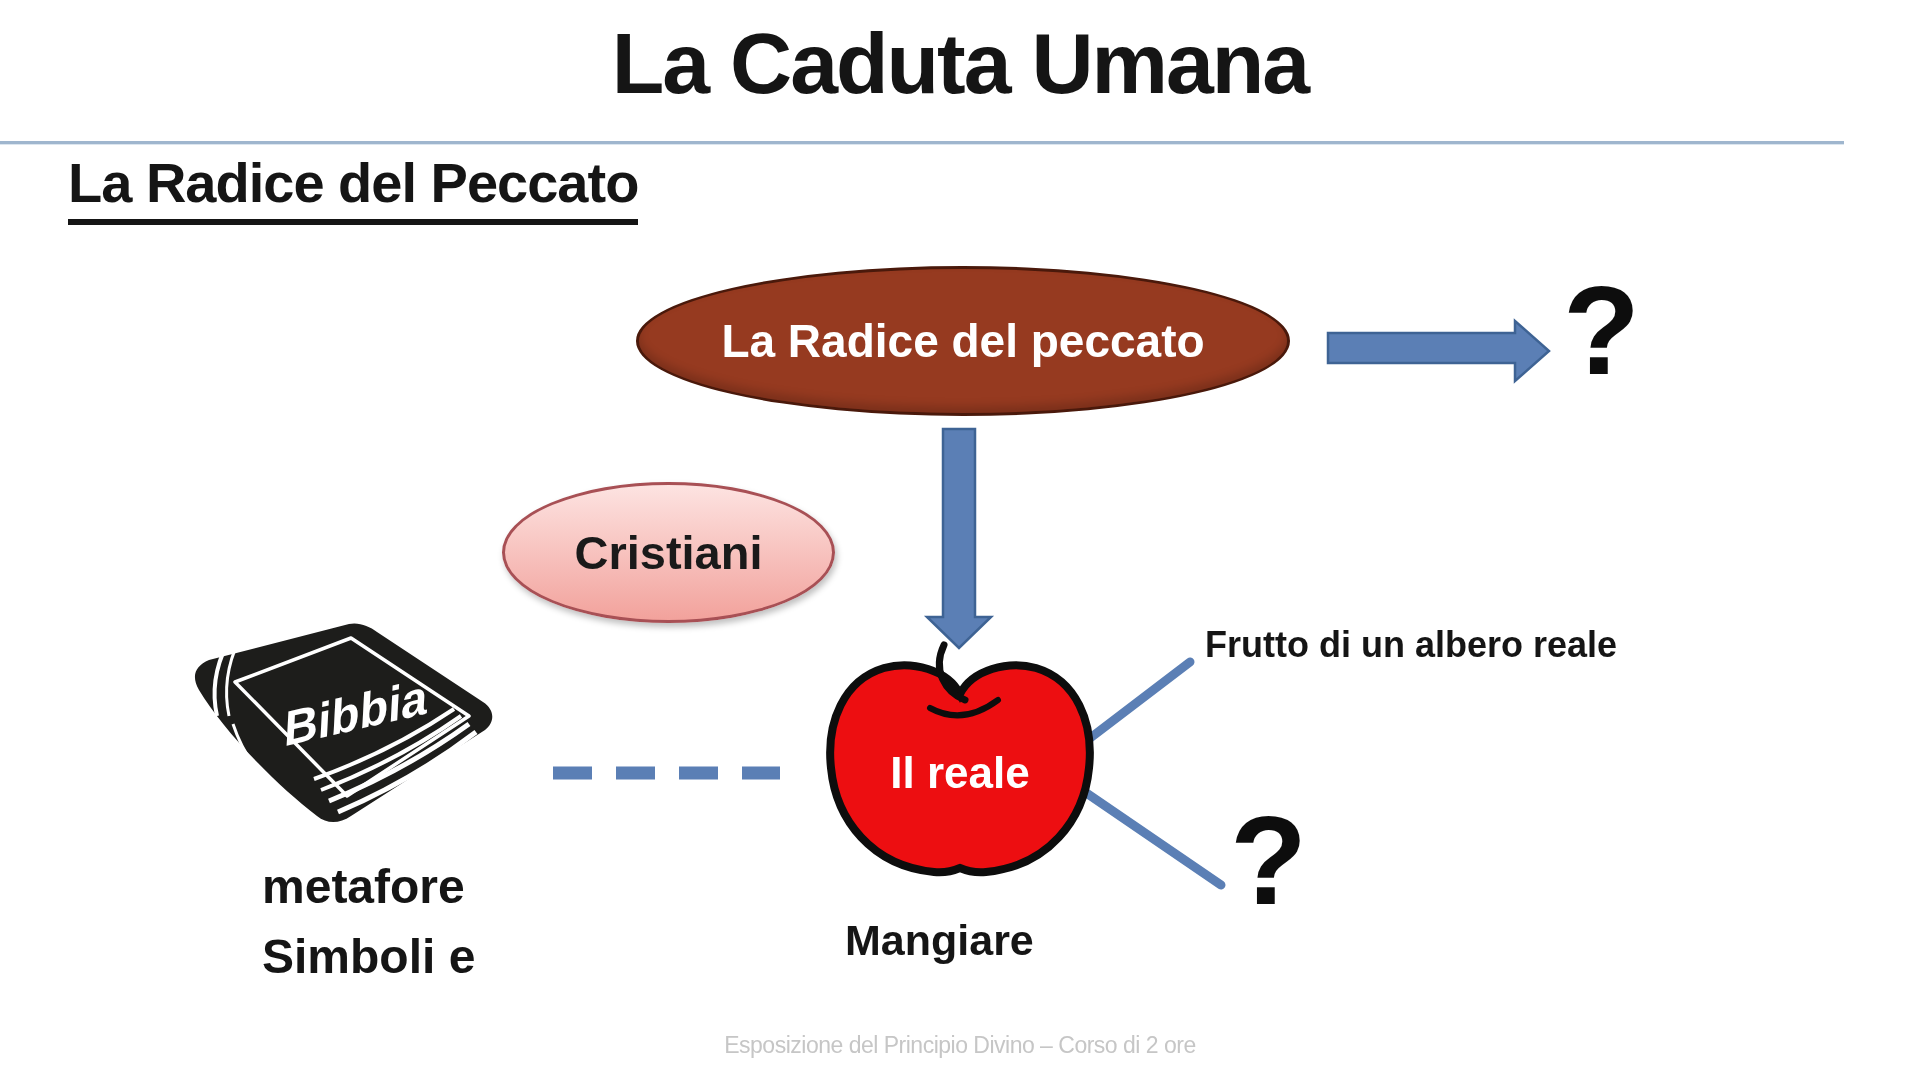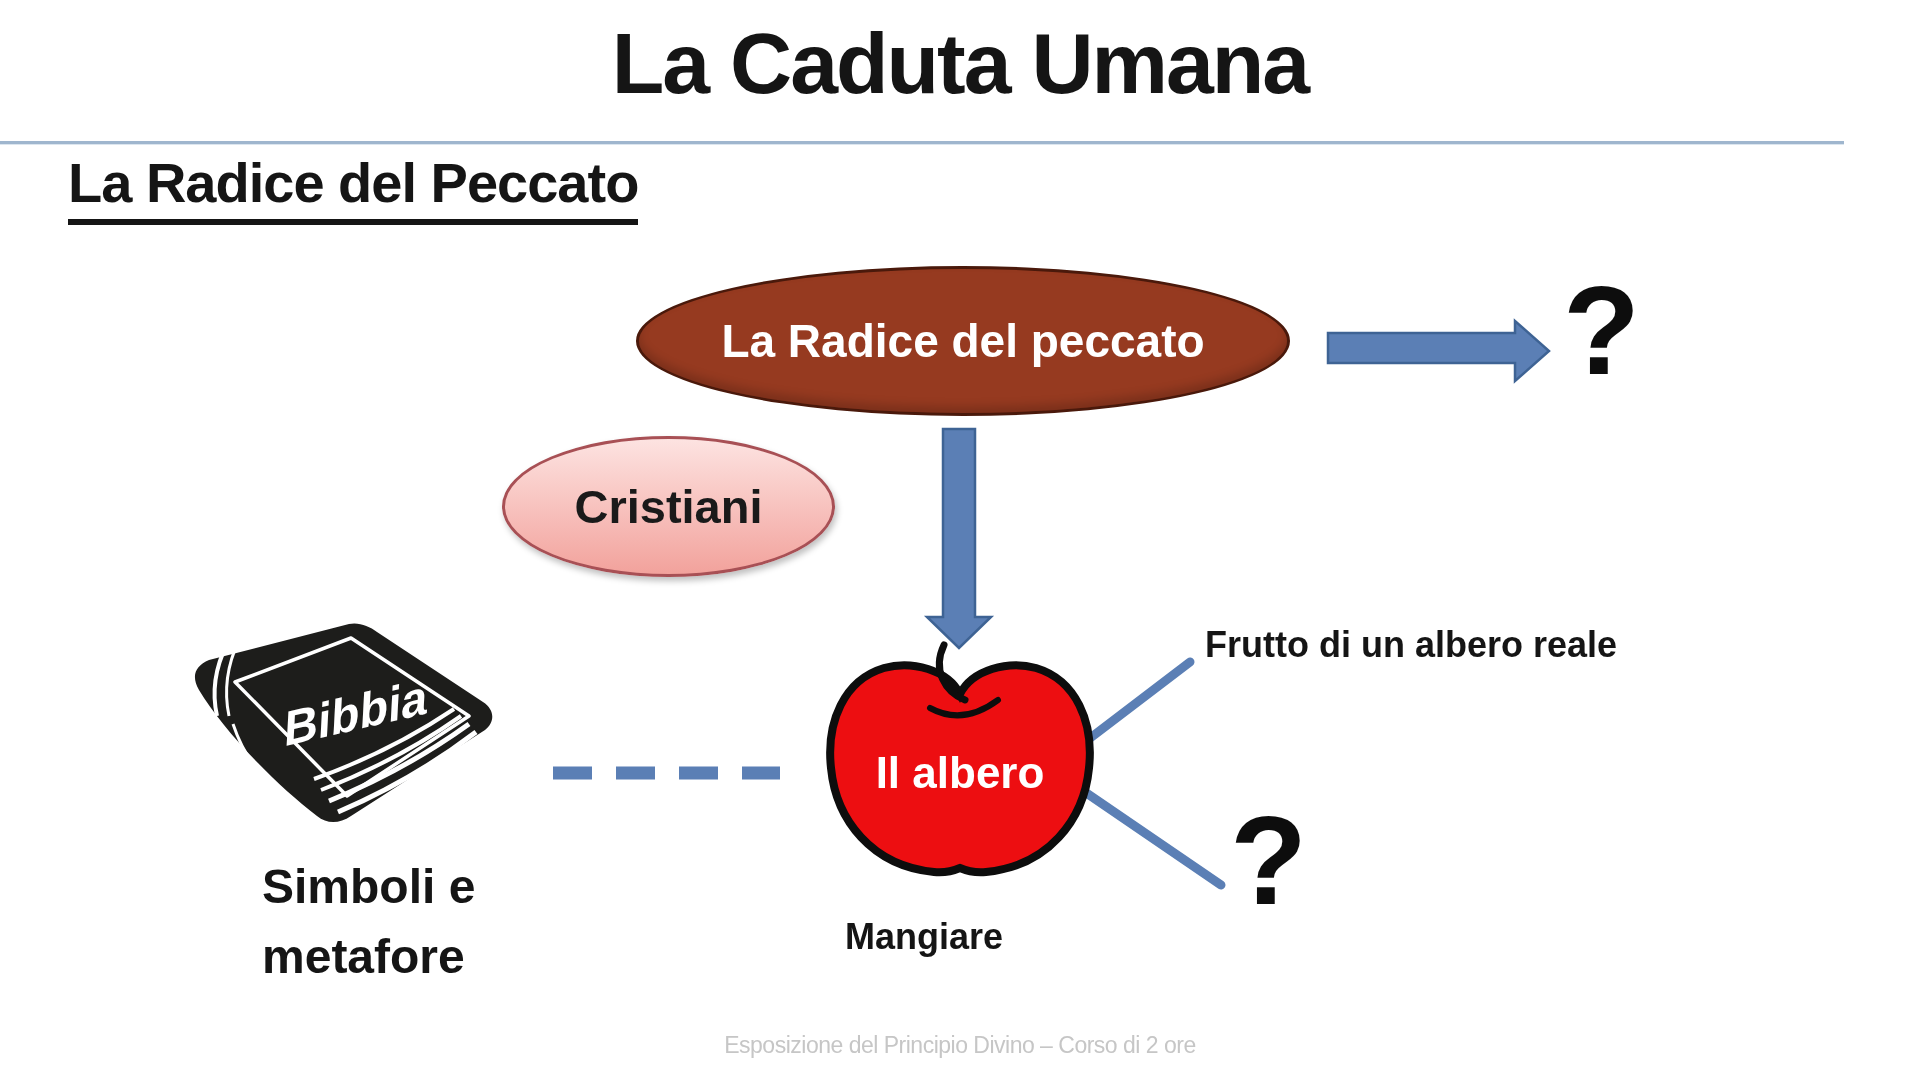--- a/index.html
+++ b/index.html
@@ -26,40 +26,40 @@
 
   
   .node { display:flex; align-items:center; justify-content:center; text-align:center; }
   #root-ellipse {
     left:636px; top:266px; width:648px; height:144px; border-radius:50%;
     background:var(--brown-fill); border:3px solid var(--brown-border);
     box-shadow: inset 0 -6px 10px rgba(0,0,0,.18);
   }
   #root-ellipse .lbl { color:#fff; font-size:46px; font-weight:bold; }
   #christians-ellipse {
-    left:502px; top:436px; width:327px; height:135px; border-radius:50%;
+    left:502px; top:482px; width:327px; height:135px; border-radius:50%;
     background:linear-gradient(to bottom, var(--pink-top), var(--pink-bottom));
     border:3px solid var(--pink-border);
     box-shadow: 2px 4px 6px rgba(0,0,0,.25);
   }
   #christians-ellipse .lbl { color:#1a1a1a; font-size:47px; font-weight:bold; }
 
   
   .qmark { font-weight:600; color:#0d0d0d; line-height:1; }
   #question-top    { left:1563px; top:268px; font-size:126px; }
   #question-bottom { left:1230px; top:798px; font-size:126px; }
 
   
   .caption { font-weight:bold; color:#151515; }
   #fruit-label {
     left:833px; top:748px; width:254px; text-align:center;
     color:#ffffff; font-size:44px; font-weight:bold;
   }
   #book-caption { left:262px; top:852px; font-size:48px; line-height:1.45; }
-  #fruit-caption { left:845px; top:916px; font-size:36px; }
+  #fruit-caption { left:845px; top:916px; font-size:43px; }
   #branch-real-tree-label { left:1205px; top:624px; font-size:36px; }
 
   #slide-footer {
     left:0; top:1032px; width:1920px; text-align:center;
     font-size:23px; letter-spacing:-0.5px; color:var(--footer-gray);
   }
 
   
   svg { position:absolute; left:0; top:0; }
   .blue-shape { fill:var(--accent-blue); stroke:var(--accent-blue-border); stroke-width:2.5; }
@@ -122,25 +122,25 @@
   <div class="abs node" id="root-ellipse">
     <span class="lbl">La Radice del peccato</span>
   </div>
   <div class="abs node" id="christians-ellipse">
     <span class="lbl">Cristiani</span>
   </div>
 
   <div class="abs qmark" id="question-top">?</div>
   <div class="abs qmark" id="question-bottom">?</div>
 
-  <div class="abs" id="fruit-label">Il albero</div>
+  <div class="abs" id="fruit-label">Il reale</div>
 
   <div class="abs caption" id="book-caption">
+    <div>metafore</div>
     <div>Simboli e</div>
-    <div>metafore</div>
   </div>
 
   <div class="abs caption" id="fruit-caption">Mangiare</div>
   <div class="abs caption" id="branch-real-tree-label">Frutto di un albero reale</div>
 
   <div class="abs" id="slide-footer">Esposizione del Principio Divino – Corso di 2 ore</div>
 
 </div>
 
 </body></html>

